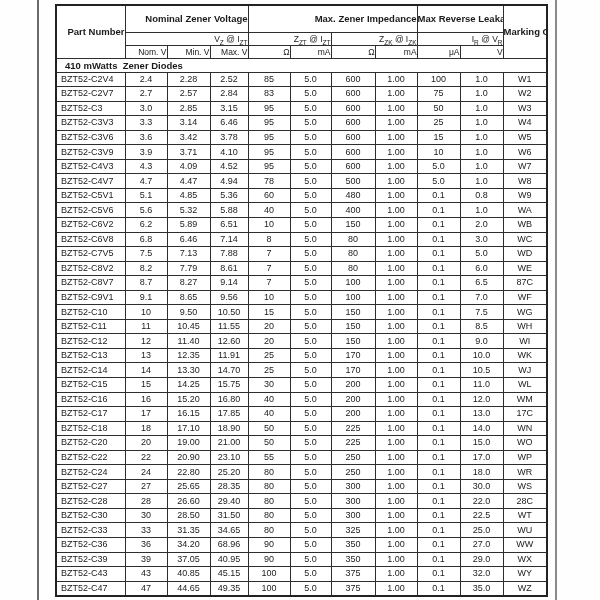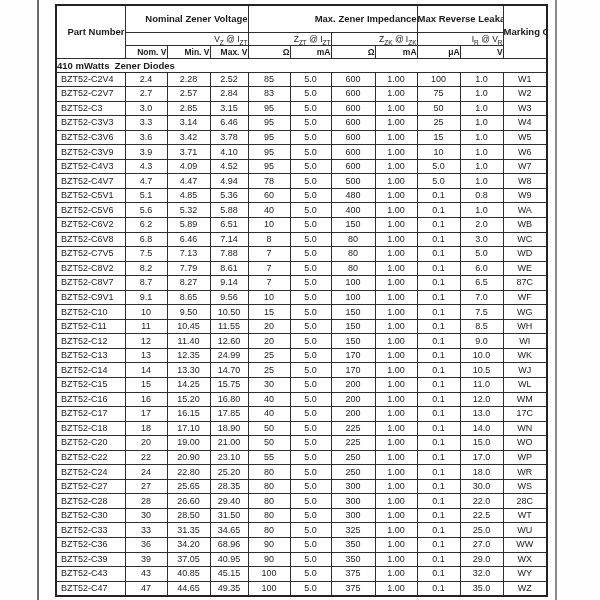--- a/index.html
+++ b/index.html
@@ -54,32 +54,32 @@
   }
   thead tr.h1 { height: 27px; }
   thead tr.h2 { height: 13px; }
   thead tr.h3 { height: 13px; }
   thead .subhdr {
     font-weight: normal;
     font-size: 8.5px;
     line-height: 12px;
   }
   thead .unit {
-    font-weight: bold;
+    font-weight: normal;
     font-size: 8.5px;
     line-height: 12px;
   }
   sub { font-size: 6.5px; line-height: 0; letter-spacing: 0; }
 
   tr.section-row { height: 14px; }
   tr.section-row td {
     font-weight: bold;
     font-size: 9.5px;
     text-align: left;
-    padding-left: 0;
+    padding-left: 8px;
     white-space: pre;
   }
 
   tbody tr.data { height: 14.55px; }
   tbody td {
     font-size: 9px;
     text-align: center;
     line-height: 13px;
   }
   tbody td.pn {
@@ -383,21 +383,21 @@
           <td>150</td>
           <td>1.00</td>
           <td>0.1</td>
           <td>9.0</td>
           <td>WI</td>
         </tr>
         <tr class="data">
           <td class="pn">BZT52-C13</td>
           <td>13</td>
           <td>12.35</td>
-          <td>24.99</td>
+          <td>11.91</td>
           <td>25</td>
           <td>5.0</td>
           <td>170</td>
           <td>1.00</td>
           <td>0.1</td>
           <td>10.0</td>
           <td>WK</td>
         </tr>
         <tr class="data">
           <td class="pn">BZT52-C14</td>

